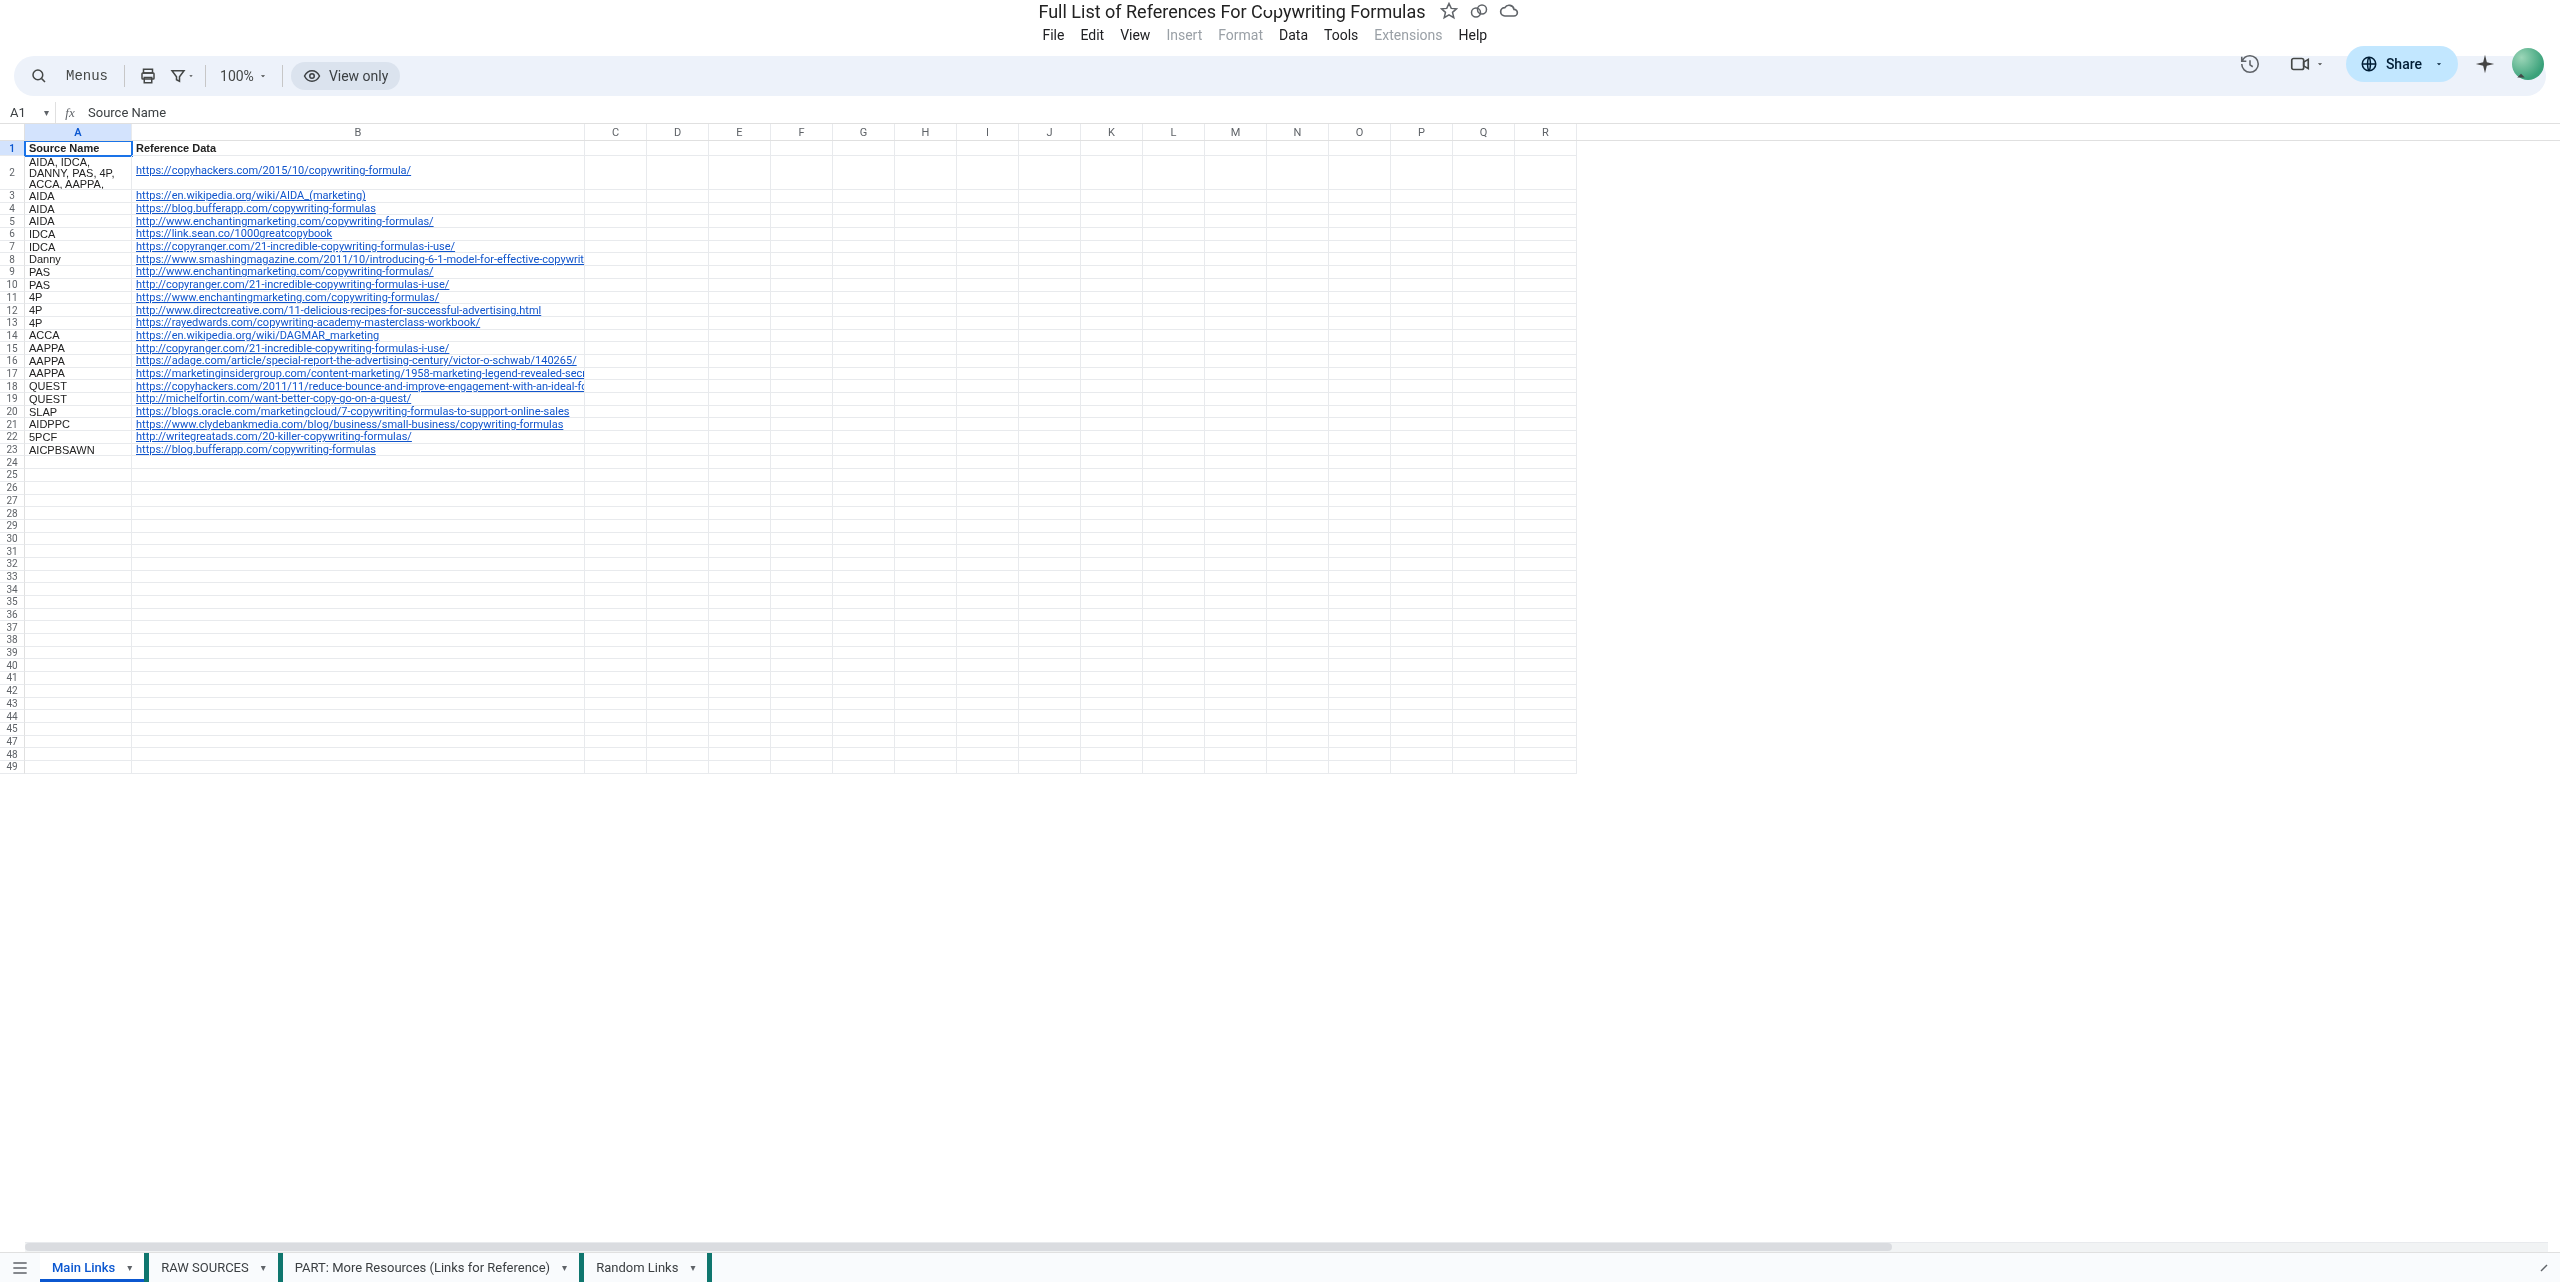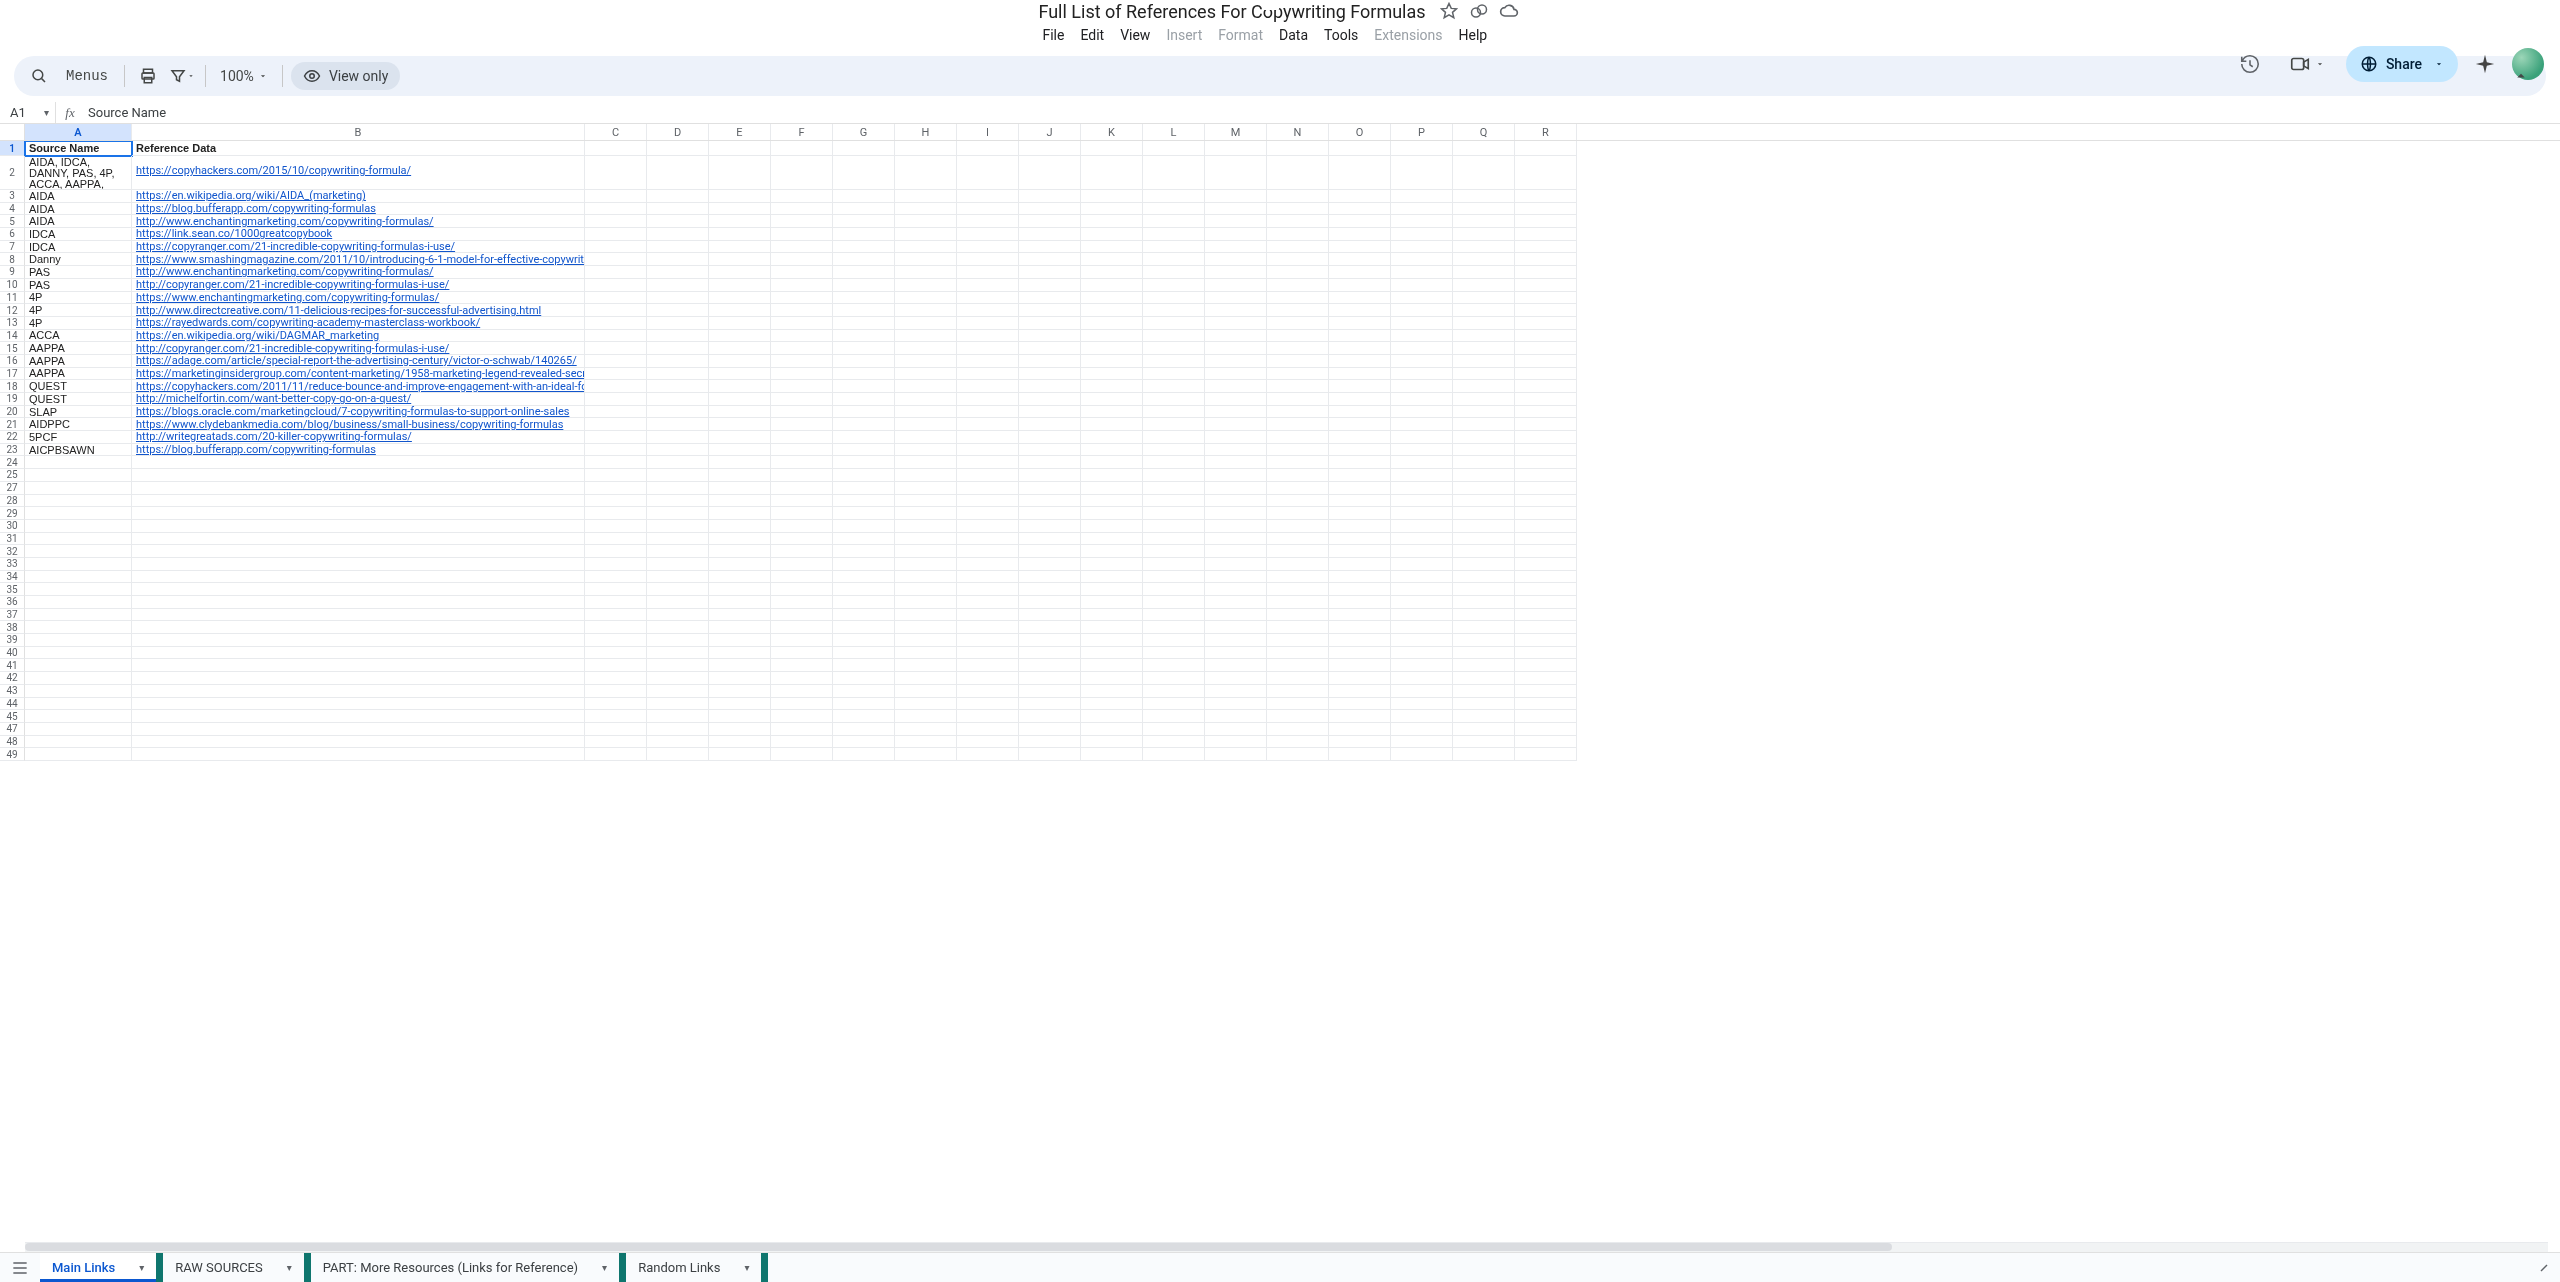--- a/index.html
+++ b/index.html
@@ -67,21 +67,21 @@
 .active-outline { outline: 2px solid #1a73e8; outline-offset: -1px; background:#fff !important; } 
 
 
 .colA { width: 107px; }
 .colB { width: 453px; }
 .colstd { width: 62px; }
 
 
 .tabstrip { height: 30px; border-top: 1px solid #e0e0e0; display: flex; align-items: center; background: #f9fbfd; font-size: 13px; color: #3c4043; }
 .allsheets { width: 40px; display:flex; align-items:center; justify-content:center; cursor:pointer; }
-.tab { display: flex; align-items: center; gap: 24px; padding: 0 12px; height: 100%; border-right: 7px solid #0f766e; cursor: pointer; }
+.tab { display: flex; align-items: center; gap: 12px; padding: 0 12px; height: 100%; border-right: 5px solid #0f766e; cursor: pointer; }
 .tab.active { color: #0b57d0; font-weight: 500; background:#fff; position:relative; }
 .tab.active::after { content:""; position:absolute; left:0; right:0; bottom:0; height:3px; background:#0b57d0; }
 .tab-caret { font-size: 10px; color: #5f6368; }
 .explore-btn { margin-left:auto; width:32px; height:30px; display:flex; align-items:center; justify-content:center; cursor:pointer; color:#5f6368;}
 
 
 .hscroll { position:absolute; left:25px; right:12px; bottom:0; height:10px; }
 .hscroll-track { position:absolute; inset:0; background:#f1f3f4; border-top:1px solid #e8eaed;}
 .hscroll-thumb { position:absolute; top:1px; bottom:1px; left:0; width:74%; background:#dadce0; border-radius:4px; }
 
@@ -807,20 +807,41 @@
         <div class="cell colstd "></div>
         <div class="cell colstd "></div>
         <div class="cell colstd "></div>
         <div class="cell colstd "></div>
         <div class="cell colstd "></div>
         <div class="cell colstd "></div>
         <div class="cell colstd "></div>
         <div class="cell colstd "></div>
       </div>
       <div class="row">
+        <div class="rownum">26</div>
+        <div class="cell colA "></div>
+        <div class="cell colB "></div>
+        <div class="cell colstd "></div>
+        <div class="cell colstd "></div>
+        <div class="cell colstd "></div>
+        <div class="cell colstd "></div>
+        <div class="cell colstd "></div>
+        <div class="cell colstd "></div>
+        <div class="cell colstd "></div>
+        <div class="cell colstd "></div>
+        <div class="cell colstd "></div>
+        <div class="cell colstd "></div>
+        <div class="cell colstd "></div>
+        <div class="cell colstd "></div>
+        <div class="cell colstd "></div>
+        <div class="cell colstd "></div>
+        <div class="cell colstd "></div>
+        <div class="cell colstd "></div>
+      </div>
+      <div class="row">
         <div class="rownum">27</div>
         <div class="cell colA "></div>
         <div class="cell colB "></div>
         <div class="cell colstd "></div>
         <div class="cell colstd "></div>
         <div class="cell colstd "></div>
         <div class="cell colstd "></div>
         <div class="cell colstd "></div>
         <div class="cell colstd "></div>
         <div class="cell colstd "></div>

